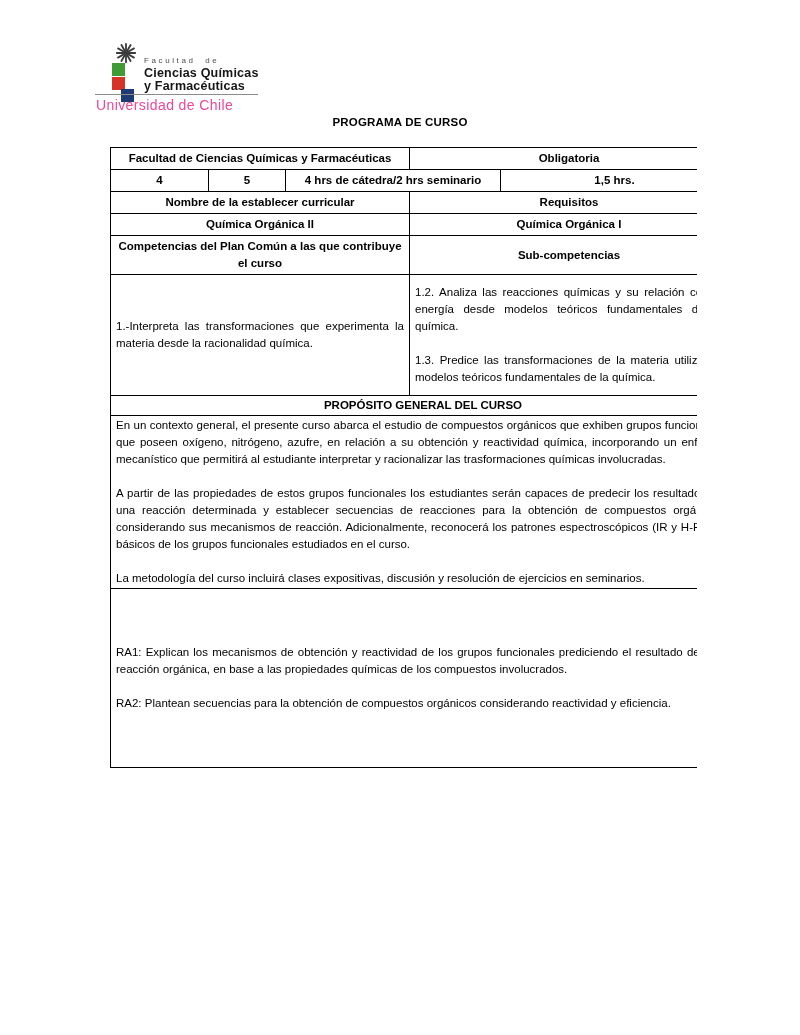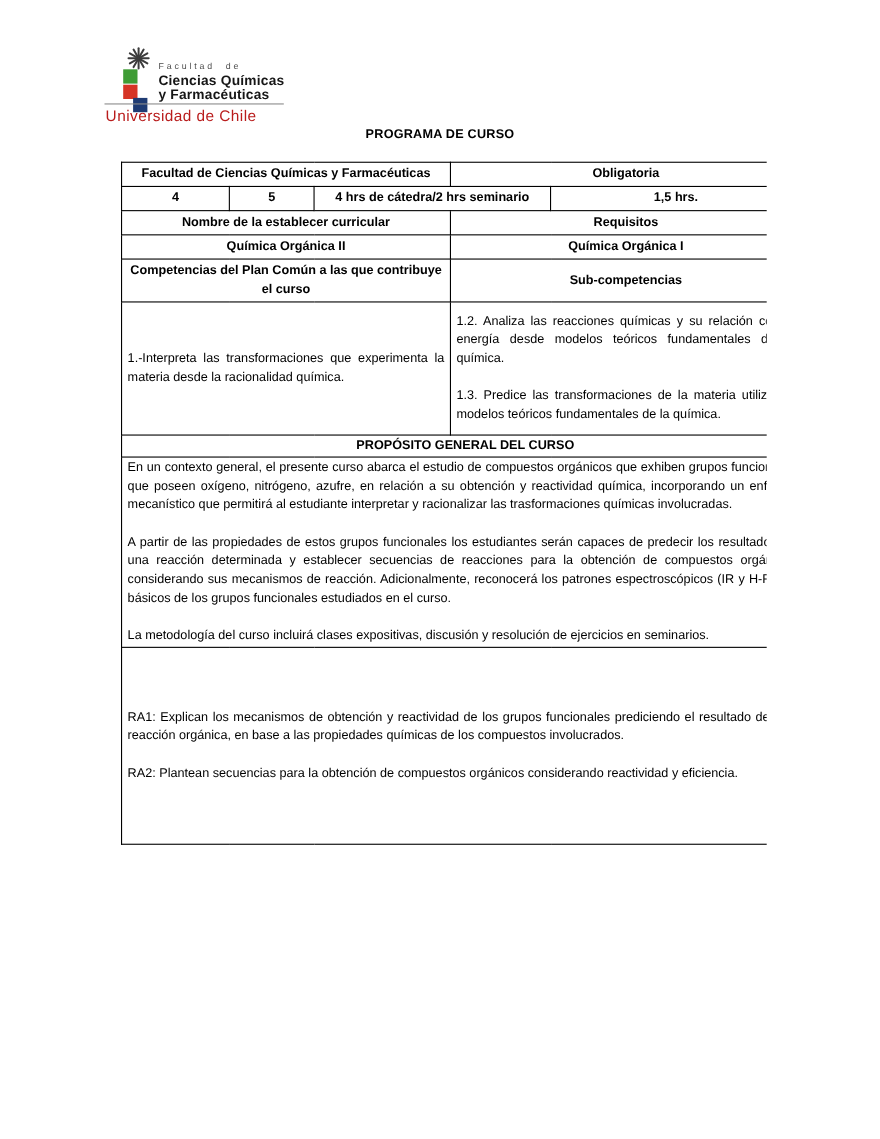--- a/index.html
+++ b/index.html
@@ -31,21 +31,21 @@
     white-space: nowrap; letter-spacing: 0.2px;
   }
   .logo-name1 { top: 66px; }
   .logo-name2 { top: 79px; }
   .logo-rule {
     position: absolute; left: 95px; top: 94px; width: 163px;
     border-top: 1.5px solid #8c8c8c; height: 0;
   }
   .logo-univ {
     position: absolute; left: 96px; top: 97px;
-    font-size: 14px; color: #b91c1c; letter-spacing: 0.4px;
+    font-size: 14px; color: #ec4899; letter-spacing: 0.4px;
     white-space: nowrap;
   }
 
   
   .doc-title {
     position: absolute; left: 0; top: 116px; width: 800px;
     text-align: center; font-weight: bold; font-size: 11.5px;
     letter-spacing: 0.2px;
   }
 

